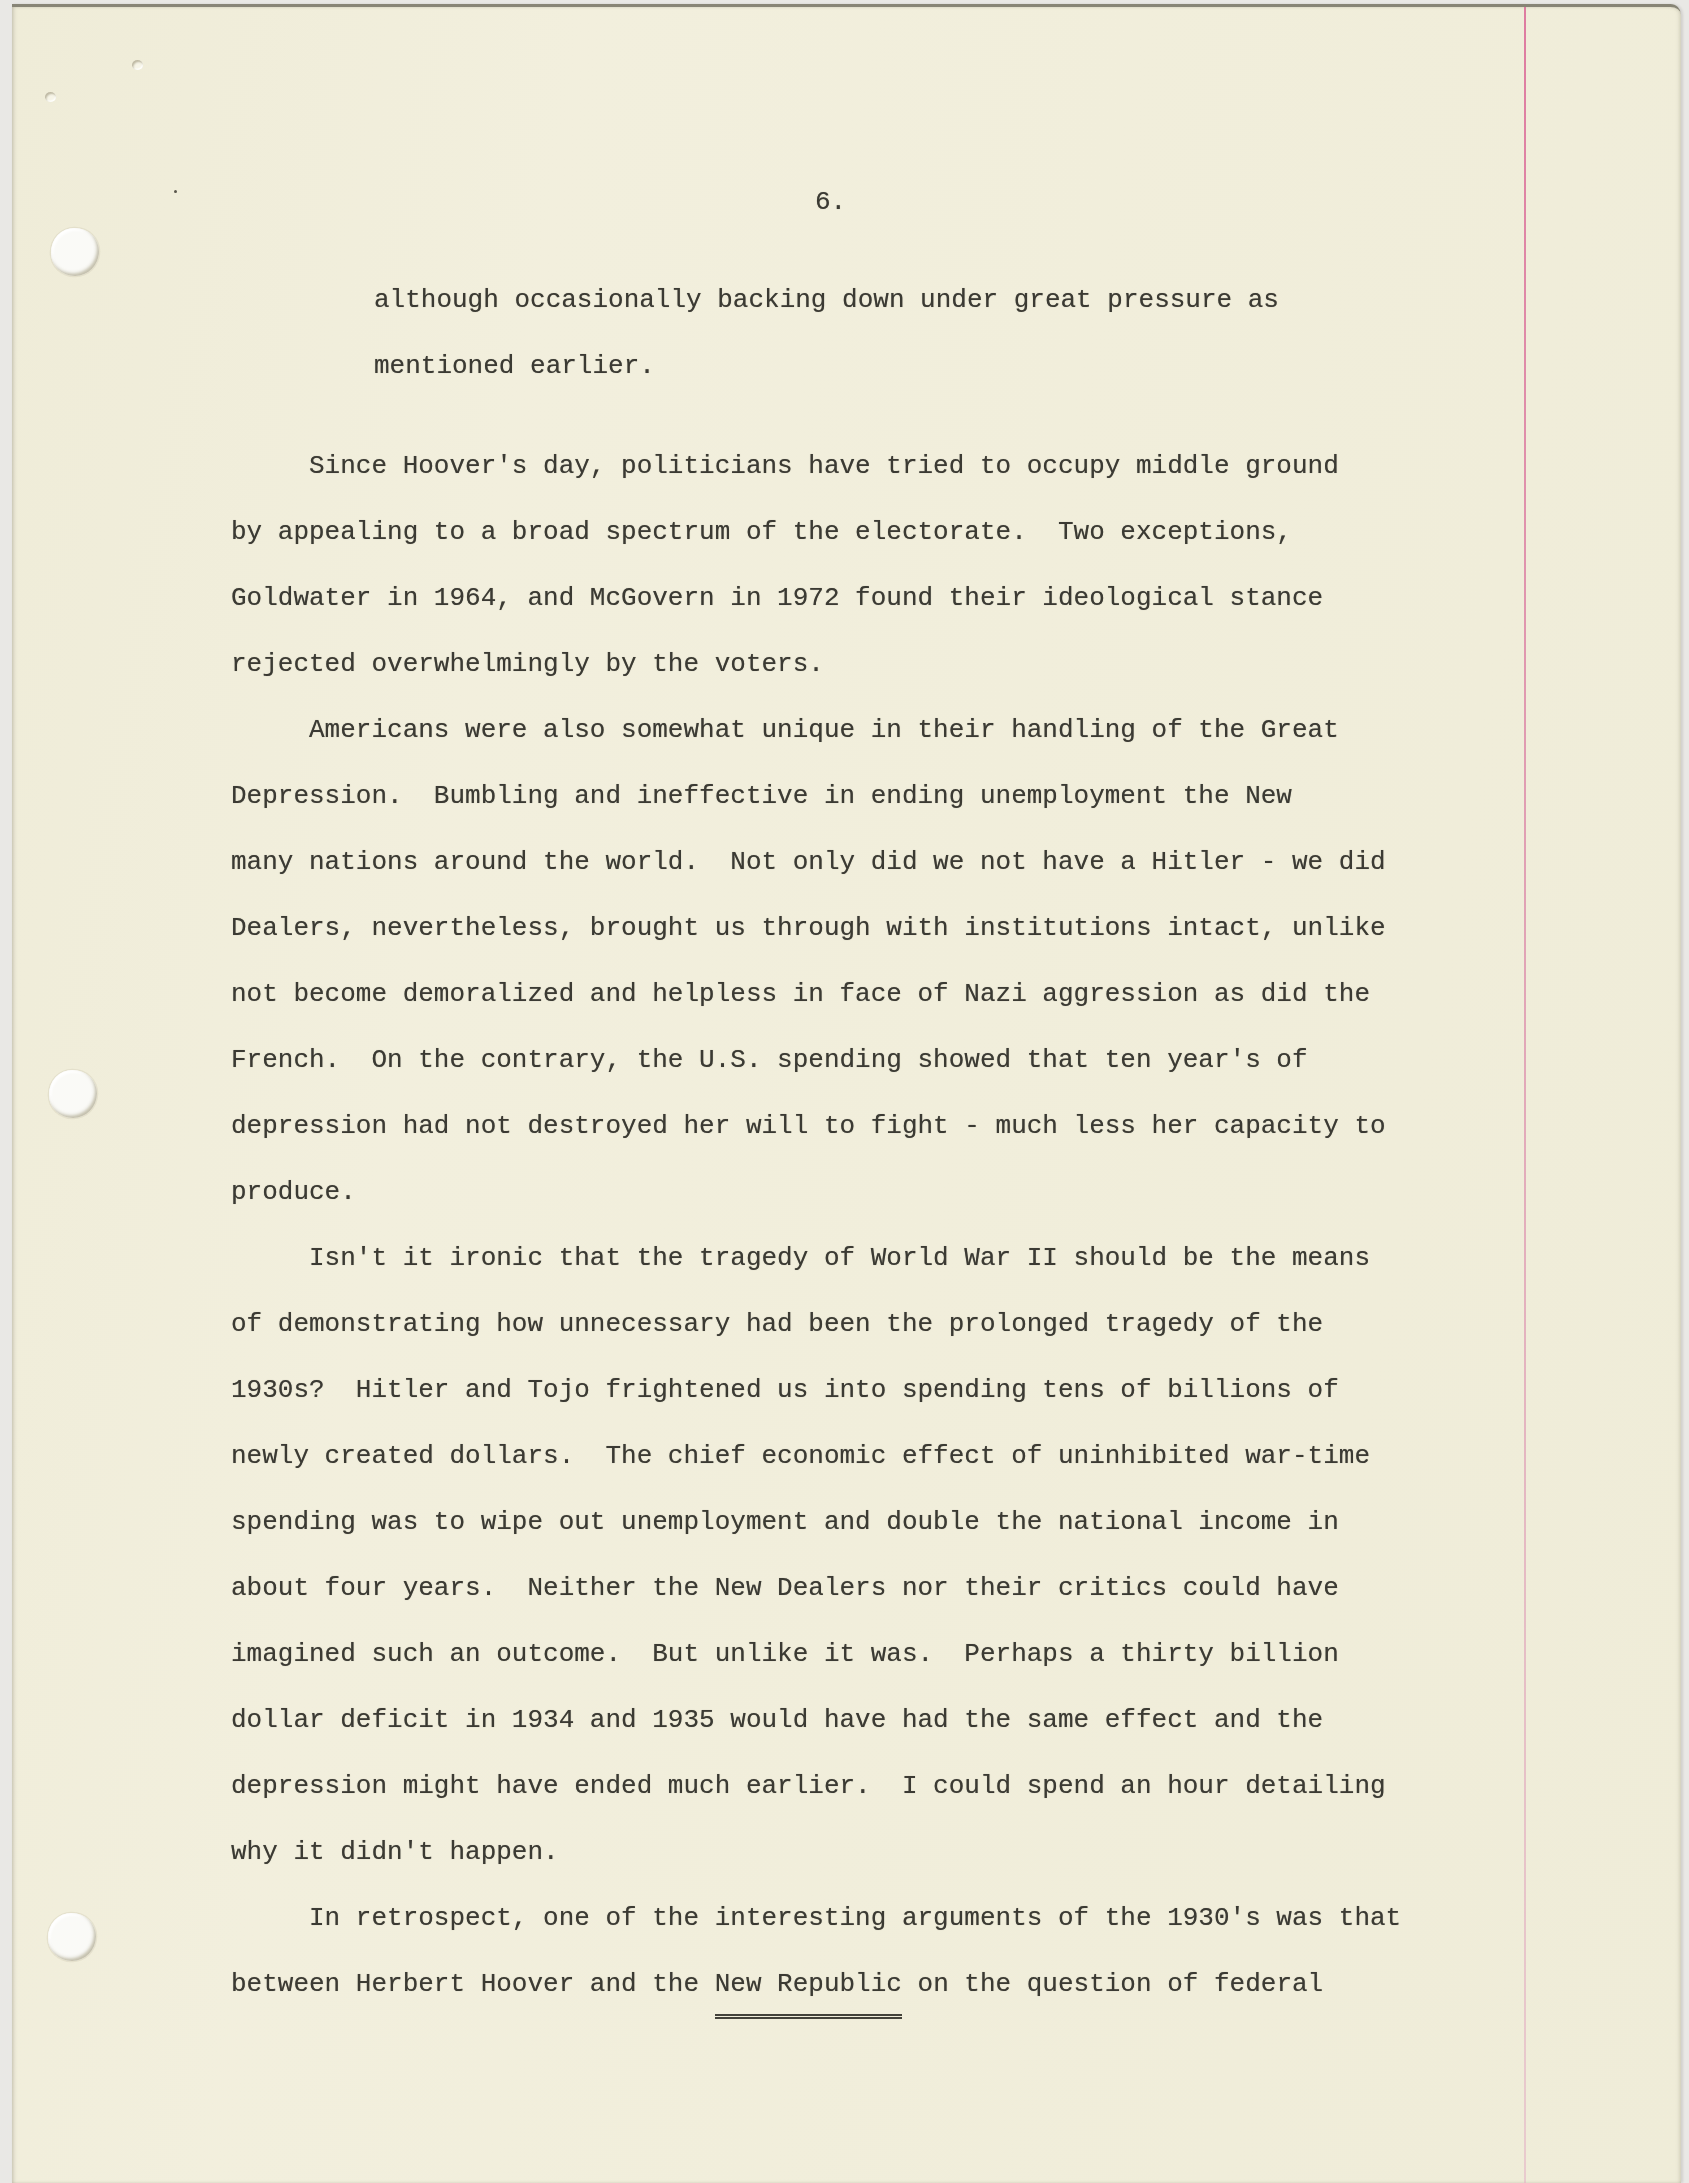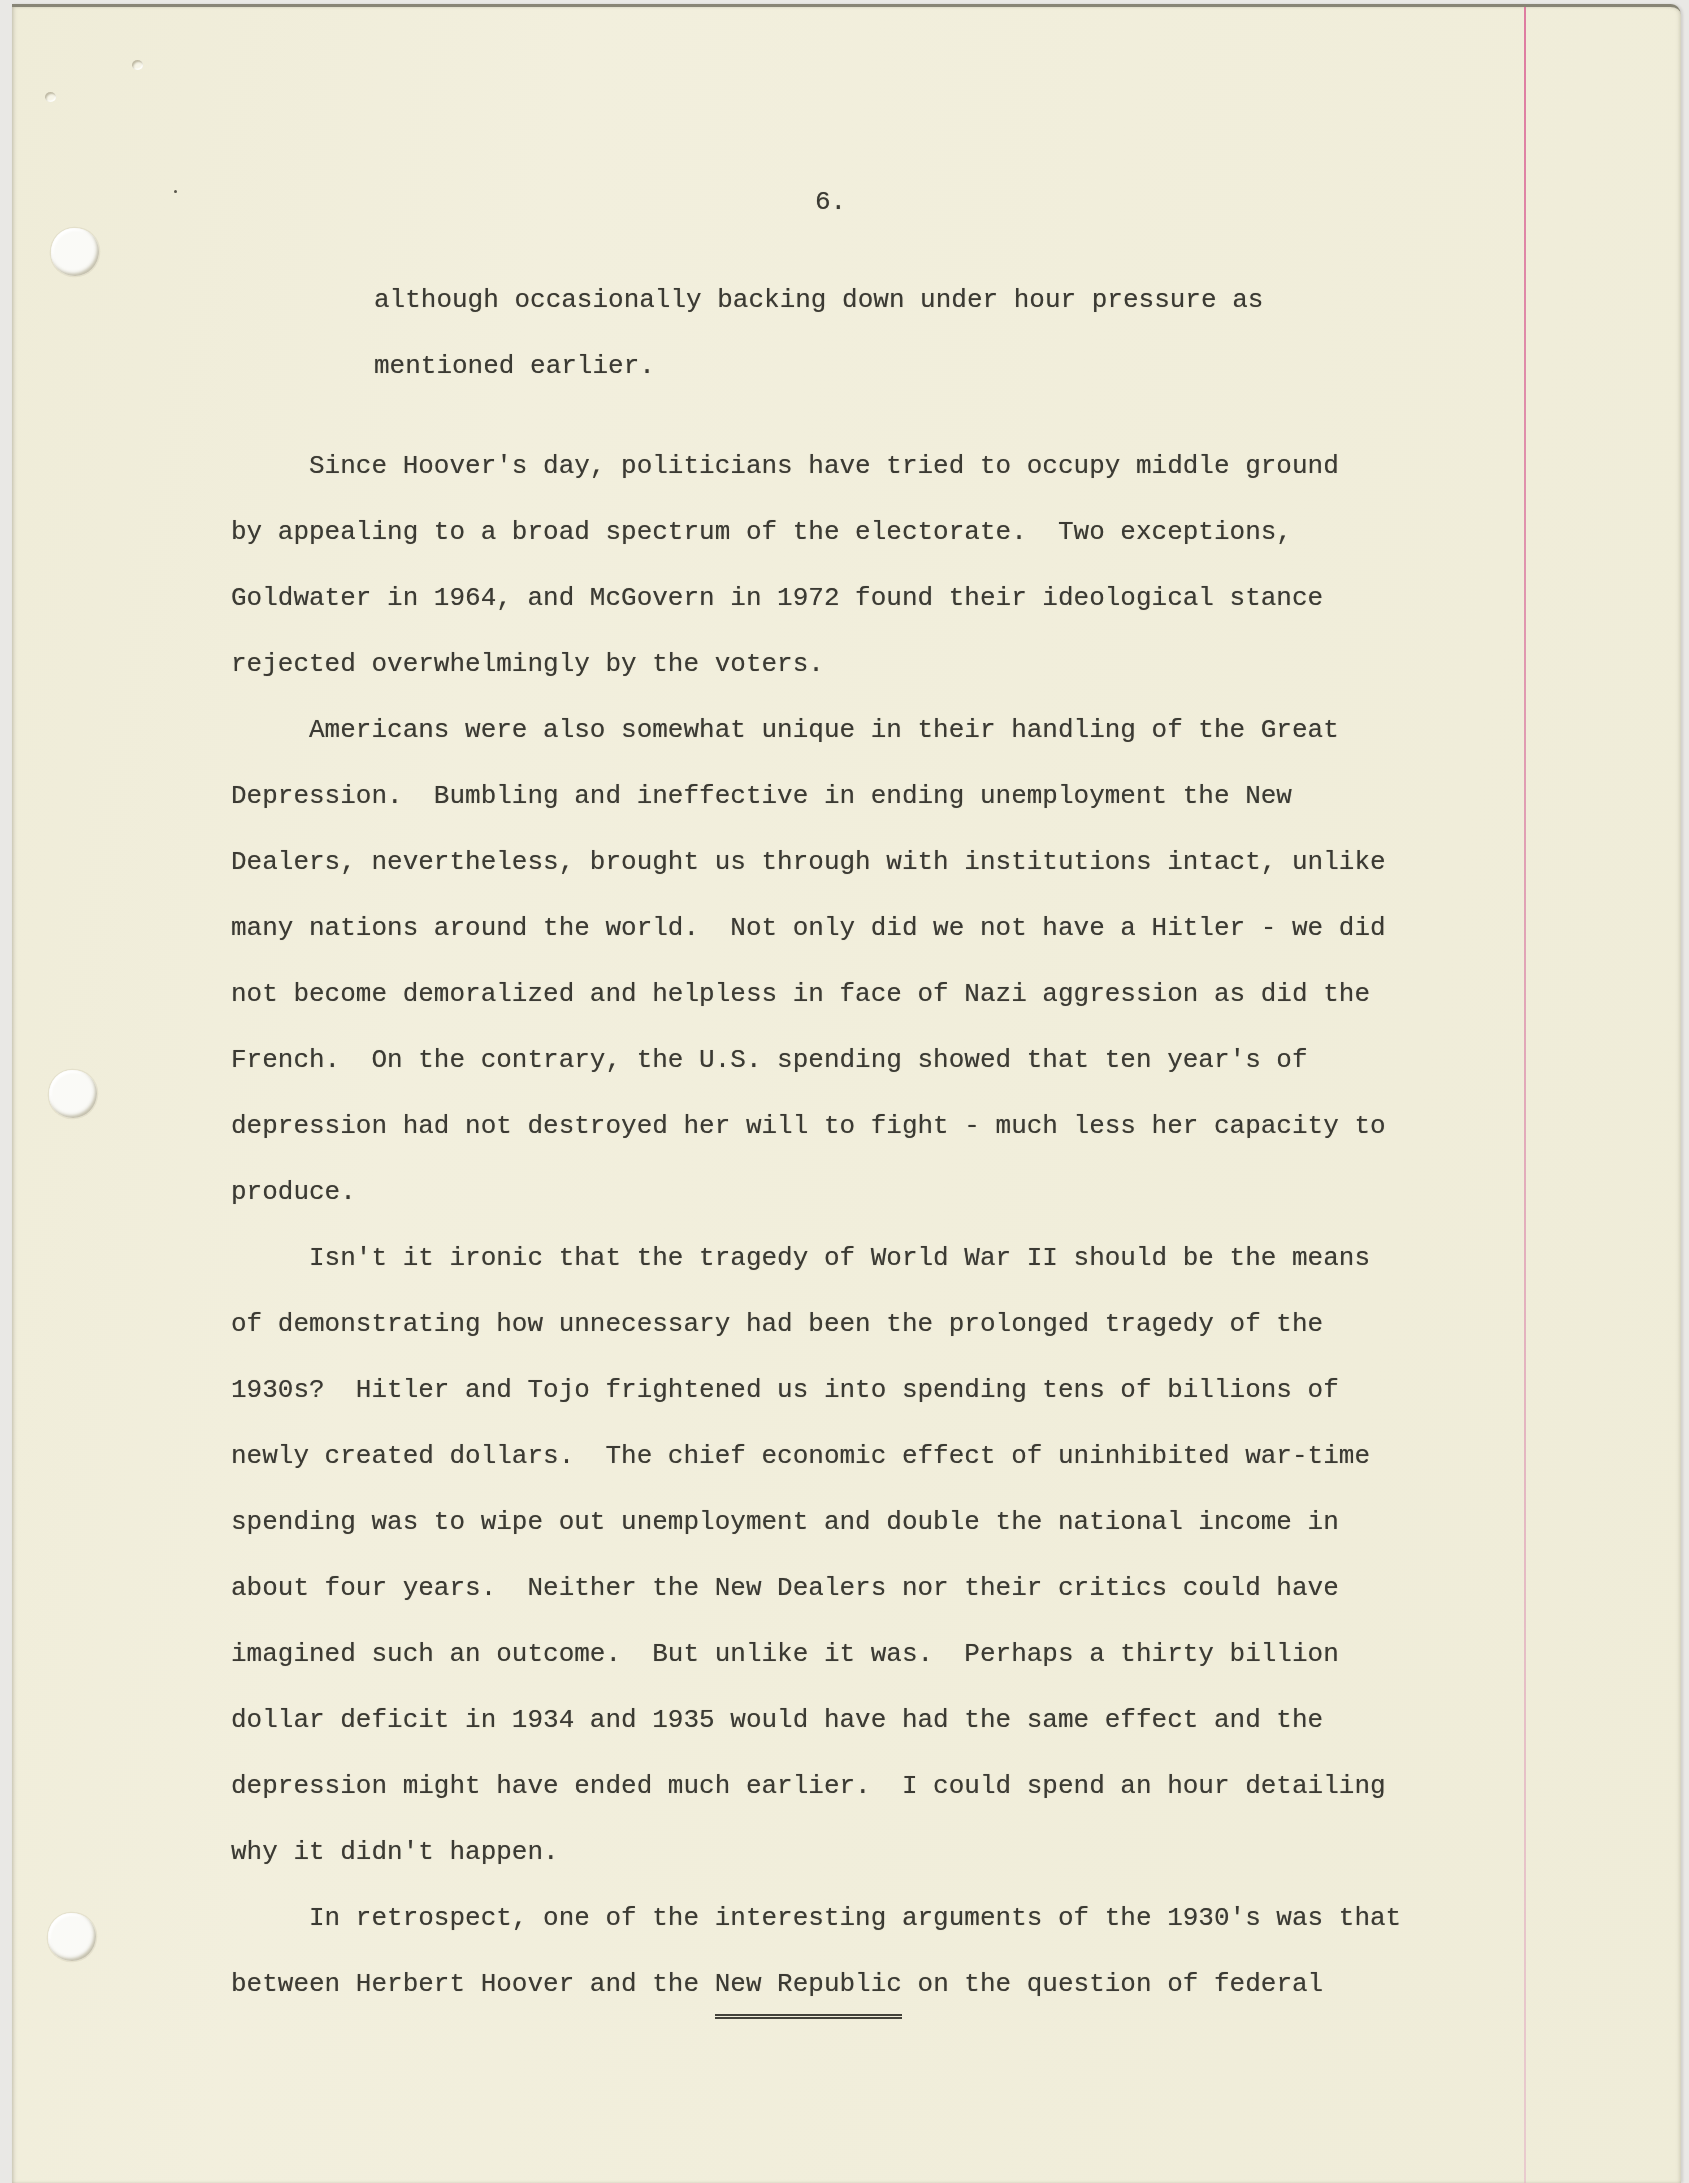--- a/index.html
+++ b/index.html
@@ -125,31 +125,31 @@
     <div class="hole hole-2"></div>
     <div class="hole hole-3"></div>
 
     <div class="dimple dimple-1"></div>
     <div class="dimple dimple-2"></div>
     <div class="speck"></div>
 
     <div class="page-number">6.</div>
 
     <div class="typing">
-      <div class="line quote-line">although occasionally backing down under hour pressure as</div>
+      <div class="line quote-line">although occasionally backing down under great pressure as</div>
       <div class="line quote-line">mentioned earlier.</div>
 
       <div class="line para-gap">     Since Hoover's day, politicians have tried to occupy middle ground</div>
       <div class="line">by appealing to a broad spectrum of the electorate.  Two exceptions,</div>
       <div class="line">Goldwater in 1964, and McGovern in 1972 found their ideological stance</div>
       <div class="line">rejected overwhelmingly by the voters.</div>
       <div class="line">     Americans were also somewhat unique in their handling of the Great</div>
       <div class="line">Depression.  Bumbling and ineffective in ending unemployment the New</div>
+      <div class="line">many nations around the world.  Not only did we not have a Hitler - we did</div>
       <div class="line">Dealers, nevertheless, brought us through with institutions intact, unlike</div>
-      <div class="line">many nations around the world.  Not only did we not have a Hitler - we did</div>
       <div class="line">not become demoralized and helpless in face of Nazi aggression as did the</div>
       <div class="line">French.  On the contrary, the U.S. spending showed that ten year's of</div>
       <div class="line">depression had not destroyed her will to fight - much less her capacity to</div>
       <div class="line">produce.</div>
       <div class="line">     Isn't it ironic that the tragedy of World War II should be the means</div>
       <div class="line">of demonstrating how unnecessary had been the prolonged tragedy of the</div>
       <div class="line">1930s?  Hitler and Tojo frightened us into spending tens of billions of</div>
       <div class="line">newly created dollars.  The chief economic effect of uninhibited war-time</div>
       <div class="line">spending was to wipe out unemployment and double the national income in</div>
       <div class="line">about four years.  Neither the New Dealers nor their critics could have</div>

